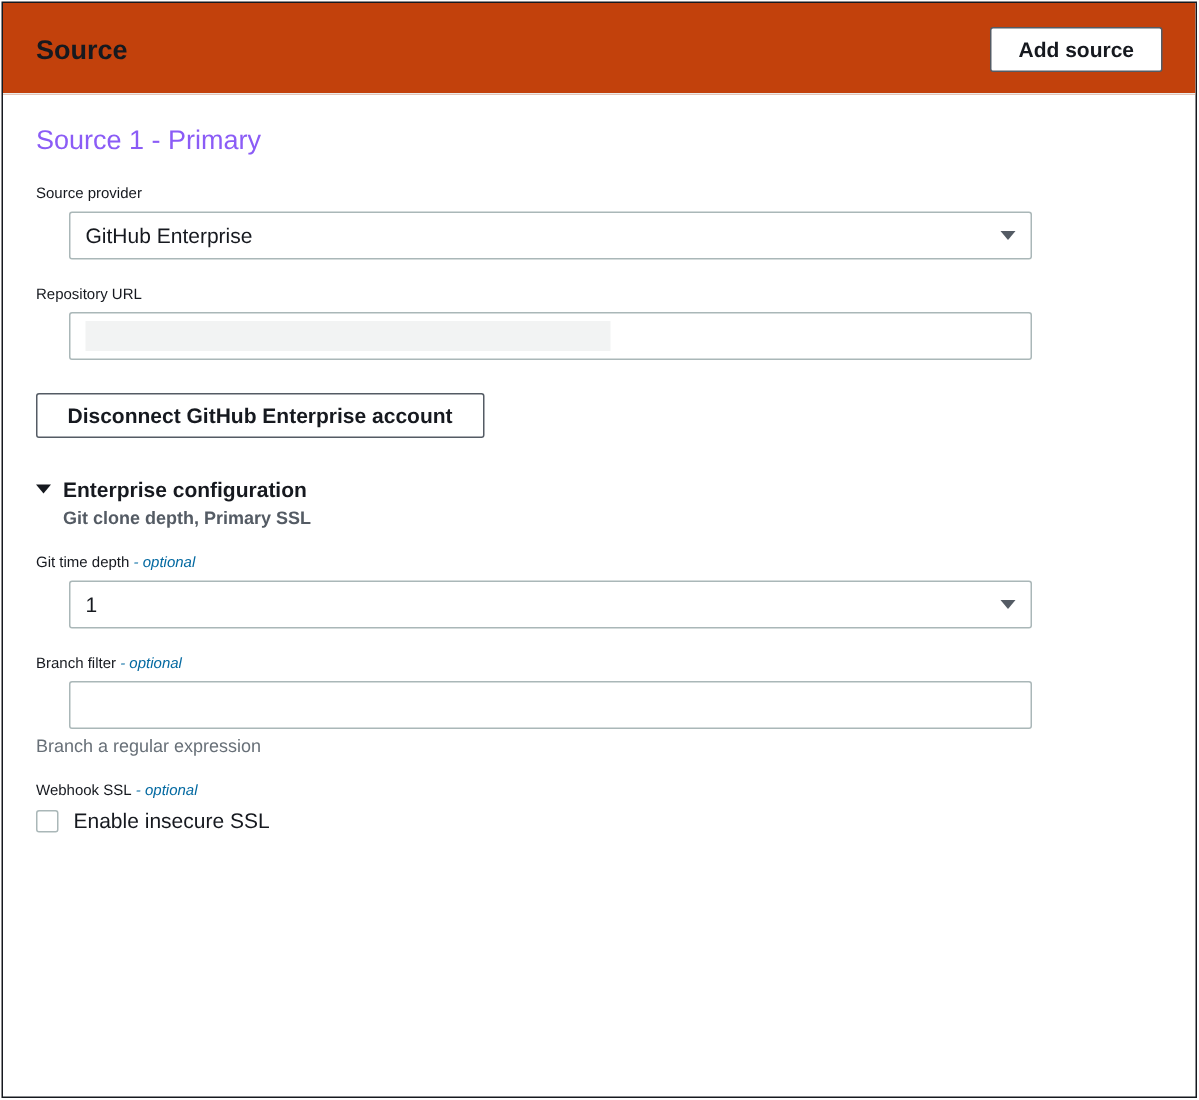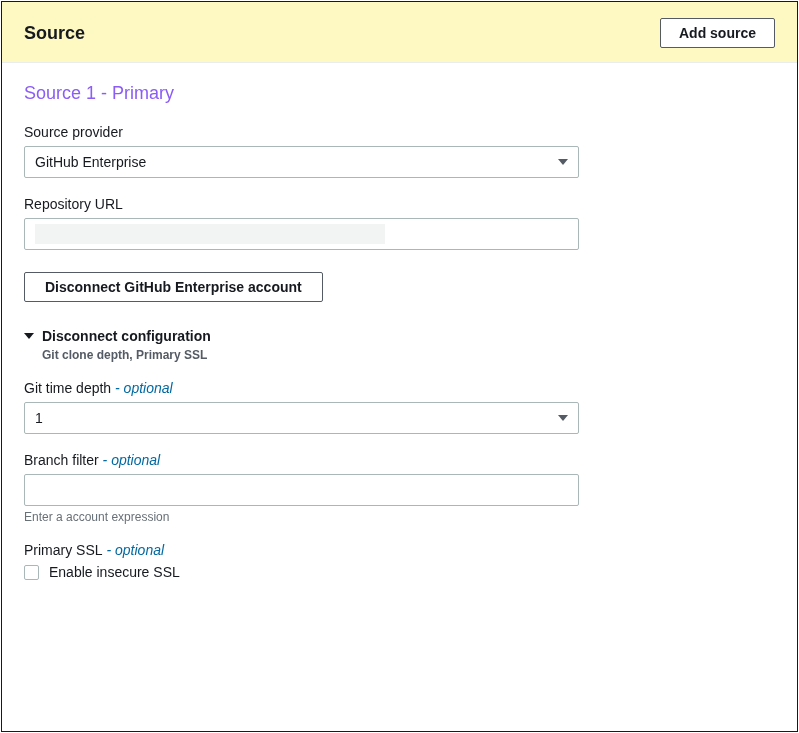--- a/index.html
+++ b/index.html
@@ -15,21 +15,21 @@
     border: 1px solid #16191f;
     margin: 1px;
     background: #fff;
     overflow: hidden;
   }
   .panel-header {
     display: flex;
     justify-content: space-between;
     align-items: center;
     padding: 16px 22px 14px 22px;
-    background: #fef9c3;
+    background: #c2410c;
     border-bottom: 1px solid #eaeded;
   }
   .panel-title {
     font-size: 18px;
     font-weight: 700;
     color: #16191f;
   }
   .btn {
     background: #fff;
     border: 1px solid #545b64;
@@ -44,29 +44,30 @@
   }
   .panel-body { padding: 20px 22px 22px 22px; }
   .section-title {
     font-size: 18px;
     font-weight: 400;
     color: #8b5cf6;
     margin-bottom: 20px;
   }
   .field { margin-bottom: 18px; }
   .field-label {
-    font-size: 14px;
+    font-size: 10px;
     color: #16191f;
     margin-bottom: 6px;
     display: block;
   }
   .optional { font-style: italic; color: #0369a1; }
   .select-wrap, .input-wrap {
     position: relative;
-    width: 555px;
+    width: 642px;
+    margin-left: 22px;
   }
   .select, .text-input {
     width: 100%;
     height: 32px;
     border: 1px solid #aab7b8;
     border-radius: 2px;
     padding: 4px 10px;
     font-size: 14px;
     font-family: inherit;
     background: #fff;
@@ -187,21 +188,21 @@
       </div>
     </div>
 
     <div>
       <button class="btn disconnect-btn">Disconnect GitHub Enterprise account</button>
     </div>
 
     <div class="expander">
       <div class="expander-head">
         <span class="expander-caret"></span>
-        <span class="expander-title">Disconnect configuration</span>
+        <span class="expander-title">Enterprise configuration</span>
       </div>
       <div class="expander-sub">Git clone depth, Primary SSL</div>
     </div>
 
     <div class="field">
       <label class="field-label">
         <span>Git time depth</span><span class="optional"> - optional</span>
       </label>
       <div class="select-wrap">
         <div class="select">
@@ -214,26 +215,26 @@
 
     <div class="field">
       <label class="field-label">
         <span>Branch filter</span><span class="optional"> - optional</span>
       </label>
       <div class="input-wrap">
         <div class="text-input">
           <input type="text" style="">
         </div>
       </div>
-      <div class="hint">Enter a account expression</div>
+      <div class="hint">Branch a regular expression</div>
     </div>
 
     <div class="field" style="margin-bottom:4px;">
       <label class="field-label" style="margin-bottom:2px;">
-        <span>Primary SSL</span><span class="optional"> - optional</span>
+        <span>Webhook SSL</span><span class="optional"> - optional</span>
       </label>
       <div class="checkbox-row">
         <span class="checkbox"></span>
         <span class="checkbox-label">Enable insecure SSL</span>
       </div>
     </div>
 
   </div>
 </div>
 

